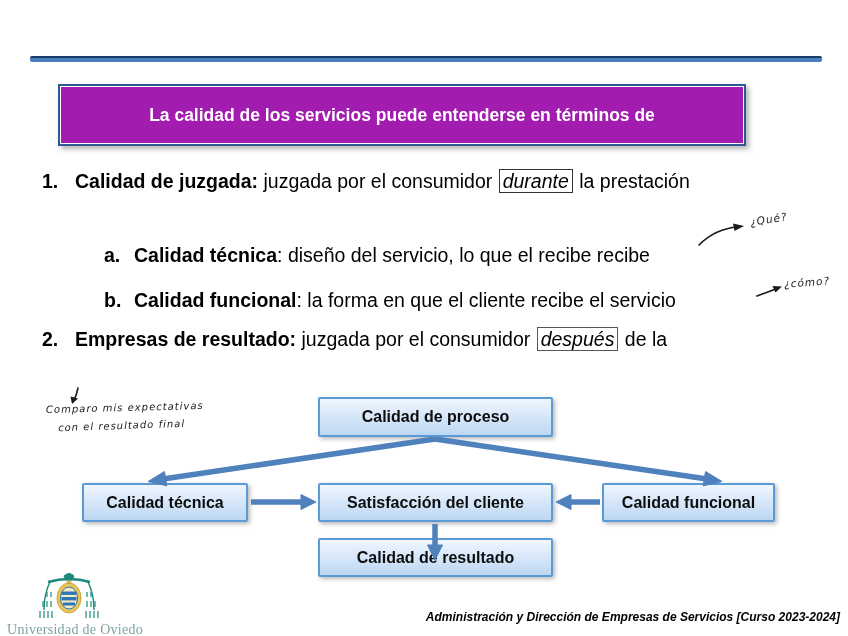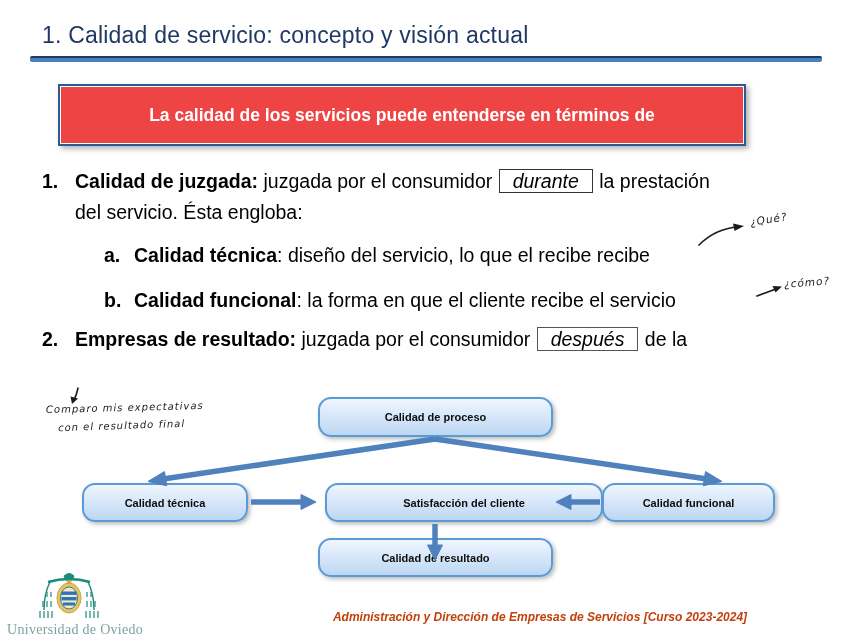--- a/index.html
+++ b/index.html
@@ -13,91 +13,89 @@
     font-size:23px;color:#1f3864;letter-spacing:0.2px;
   }
   .title-underline{
     position:absolute;left:30px;top:56px;width:792px;height:6px;
     background:linear-gradient(#1b3a66 0 34%,#4a7ebc 34% 100%);
     border-radius:2px;
   }
   
   .statement{
     position:absolute;left:58px;top:84px;width:684px;height:58px;
-    background:#ef4444;border:2px solid #2d5a92;
+    background:#a21caf;border:2px solid #2d5a92;
     box-shadow:0 0 0 1px #fff inset, 3px 3px 5px rgba(120,120,120,.55);
     display:flex;flex-direction:column;align-items:center;justify-content:center;
     color:#fff;font-weight:bold;font-size:17.5px;line-height:26px;text-align:center;
   }
   
   .li{position:absolute;font-size:19.5px;line-height:31px;}
   .li .marker{position:absolute;font-weight:bold;}
   .li .txt{display:block;}
   .item1{left:75px;top:166px;width:740px;}
   .item1 .marker{left:-33px;top:0;}
   .item1a{left:134px;top:240px;width:700px;}
   .item1a .marker{left:-30px;top:0;}
   .item1b{left:134px;top:285px;width:710px;}
   .item1b .marker{left:-30px;top:0;}
   .item2{left:75px;top:324px;width:740px;}
   .item2 .marker{left:-33px;top:0;}
   .boxed{
-    font-style:italic;border:1.3px solid #333;padding:0 13px;margin:0 1px;
+    font-style:italic;border:1.3px solid #333;padding:0 3px;margin:0 1px;
   }
   .boxed.u{border-color:#555;}
   
   .hand{
     position:absolute;font-family:"DejaVu Sans", sans-serif;font-style:italic;
     color:#1b1b1b;font-size:10.5px;letter-spacing:1px;white-space:nowrap;
   }
   .hand-que{left:750px;top:213px;transform:rotate(-9deg);}
   .hand-como{left:784px;top:276px;transform:rotate(-4deg);}
   .hand-note1{left:46px;top:402px;transform:rotate(-1.5deg);font-size:10px;}
   .hand-note2{left:58px;top:420px;transform:rotate(-2deg);font-size:10px;}
   
   .node{
-    position:absolute;height:39px;border:2px solid #5b9bd5;border-radius:13px;
+    position:absolute;height:39px;border:2px solid #5b9bd5;border-radius:2px;
     background:linear-gradient(#f0f6fe 0%,#d8e8fa 45%,#bdd7f2 100%);
     box-shadow:2px 2px 4px rgba(100,100,100,.45);
     display:flex;align-items:center;justify-content:center;
-    font-weight:bold;font-size:11px;color:#0d0d0d;box-sizing:border-box;
+    font-weight:bold;font-size:16px;color:#0d0d0d;box-sizing:border-box;
   }
   .node-process{left:318px;top:397px;width:235px;height:40px;}
   .node-technical{left:82px;top:483px;width:166px;}
-  .node-satisfaction{left:325px;top:483px;width:278px;}
+  .node-satisfaction{left:318px;top:483px;width:235px;}
   .node-functional{left:602px;top:483px;width:173px;}
   .node-result{left:318px;top:538px;width:235px;}
   .arrow-layer{position:absolute;left:0;top:0;width:848px;height:636px;pointer-events:none;}
   
   .footer{
-    position:absolute;right:8px;top:610px;width:600px;text-align:center;
-    font-size:12px;font-weight:bold;font-style:italic;color:#c2410c;
+    position:absolute;right:8px;top:610px;width:600px;text-align:right;
+    font-size:12px;font-weight:bold;font-style:italic;color:#000000;
   }
   .uni-name{
     position:absolute;left:7px;top:622px;
     font-family:"Liberation Serif", serif;font-size:14px;color:#7fa0a0;letter-spacing:.3px;
   }
   .logo{position:absolute;left:34px;top:570px;width:70px;height:52px;}
 </style>
 </head>
 <body>
 
 <div class="slide">
 
-  <div class="title">1. Calidad de servicio: concepto y visión actual</div>
   <div class="title-underline"></div>
 
   <div class="statement">
     <div>La calidad de los servicios puede entenderse en términos de</div>
   </div>
 
   <div class="li item1">
     <span class="marker">1.</span>
     <span class="txt"><b>Calidad de juzgada:</b><span> juzgada por el consumidor </span><span class="boxed">durante</span><span> la prestación</span></span>
-    <span class="txt">del servicio. Ésta engloba:</span>
   </div>
 
   <div class="li item1a">
     <span class="marker">a.</span>
     <span class="txt"><b>Calidad técnica</b><span>: diseño del servicio, lo que el recibe recibe</span></span>
   </div>
 
   <div class="li item1b">
     <span class="marker">b.</span>
     <span class="txt"><b>Calidad funcional</b><span>: la forma en que el cliente recibe el servicio</span></span>

